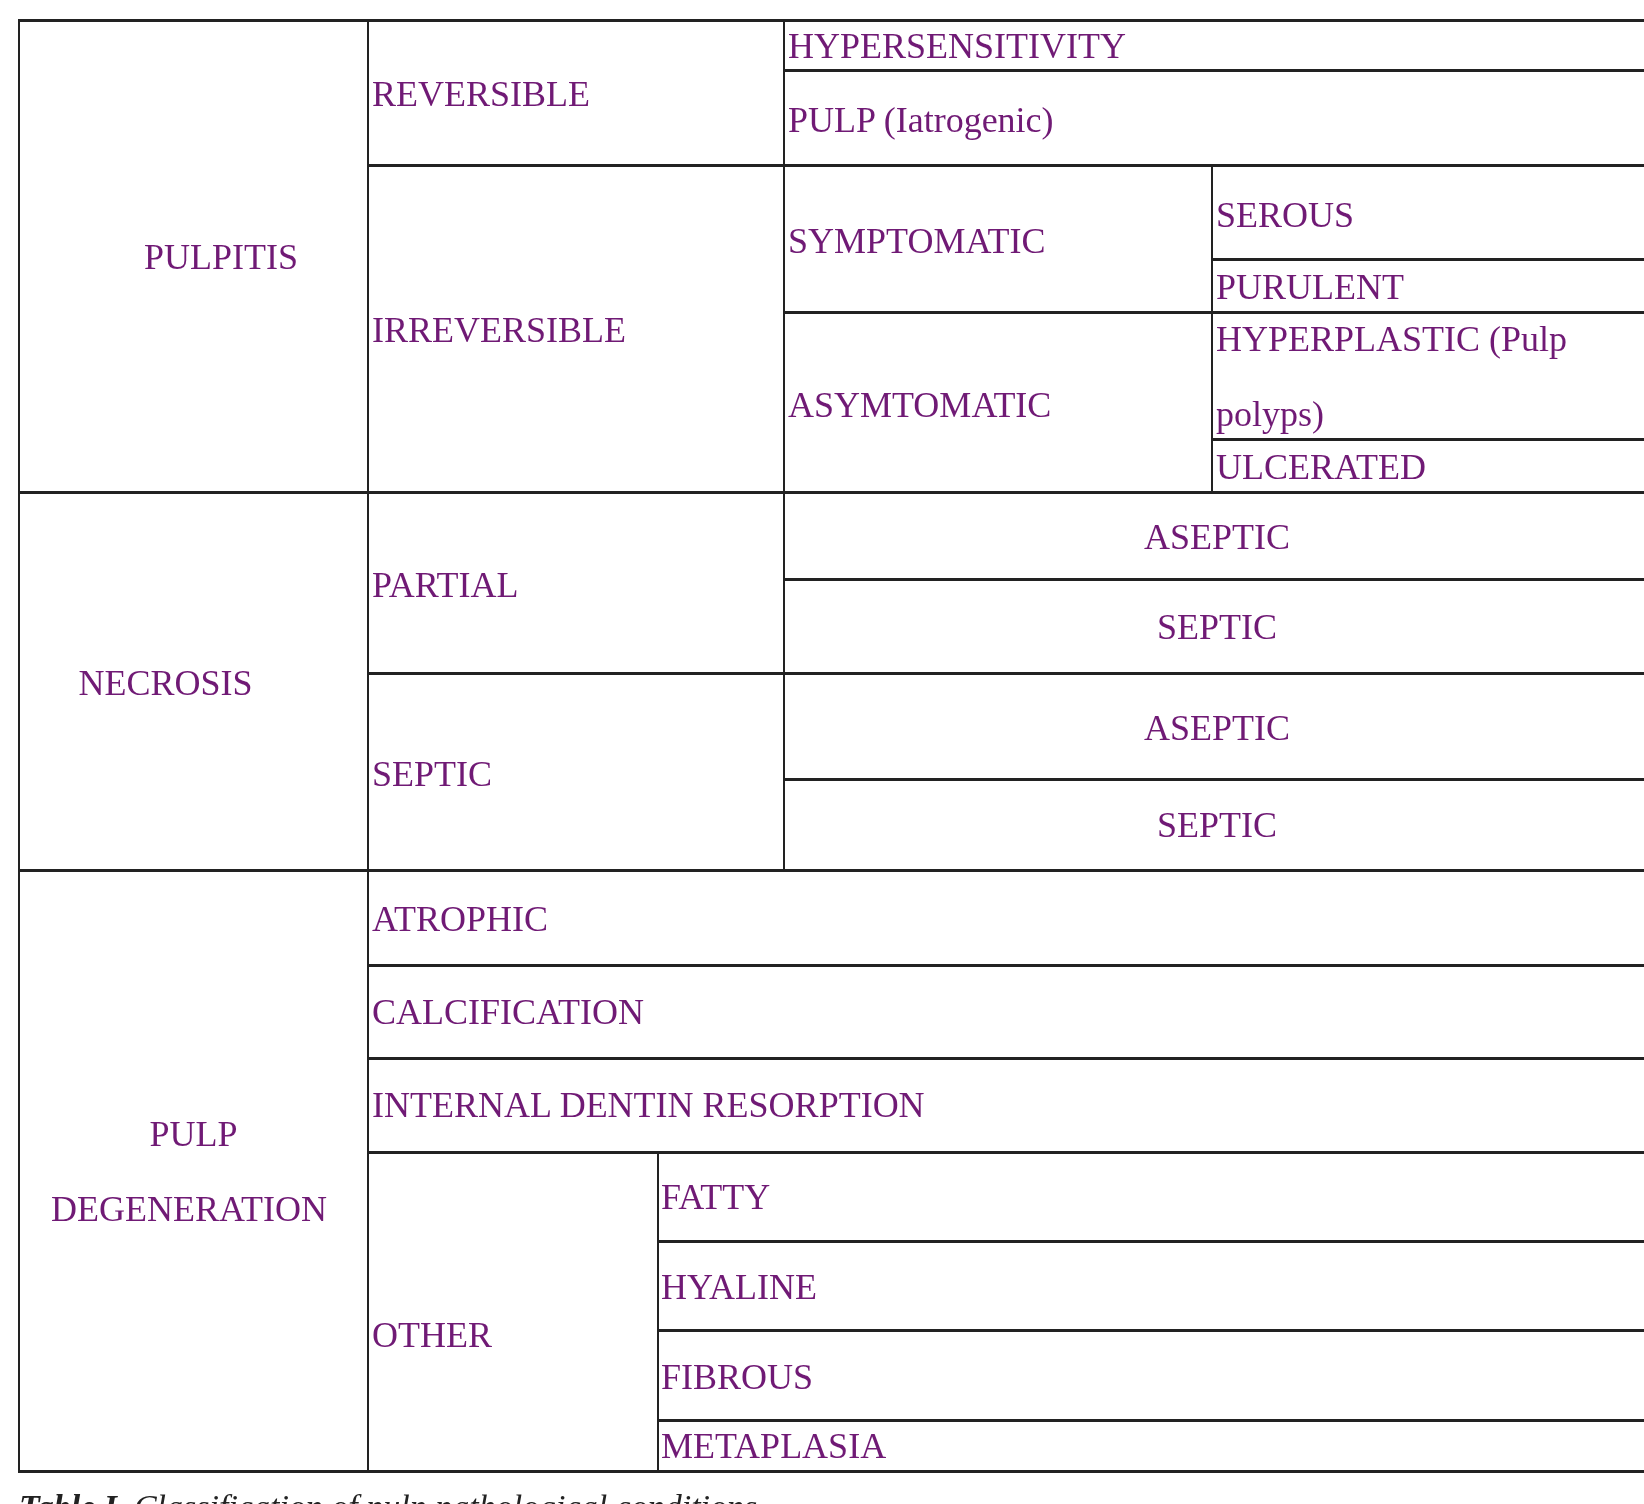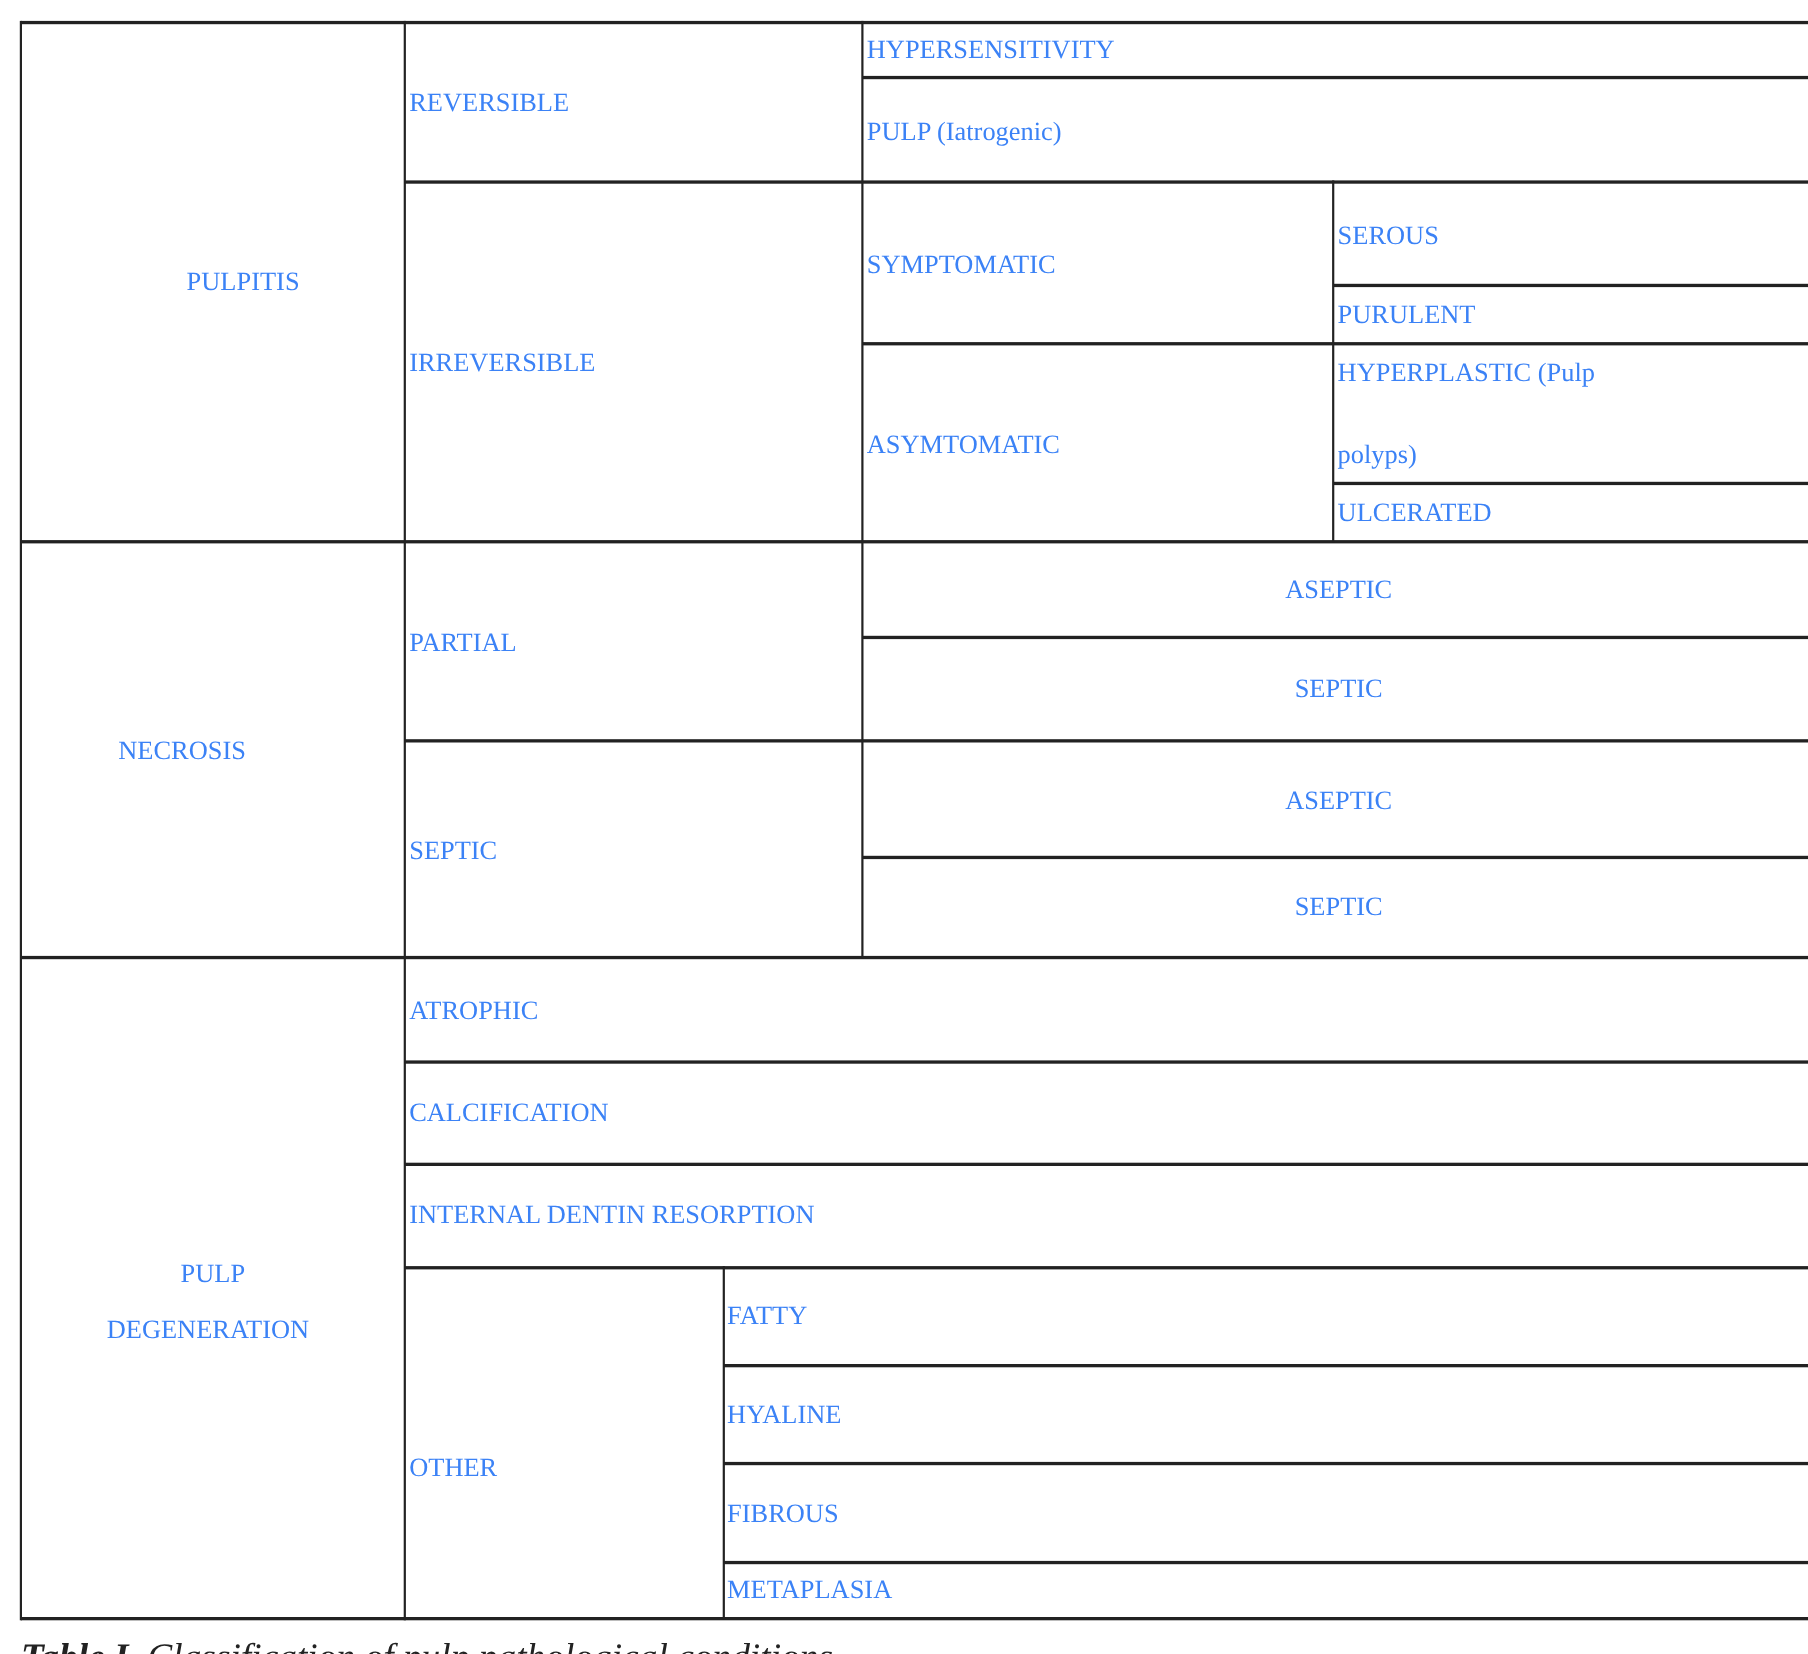--- a/index.html
+++ b/index.html
@@ -1,20 +1,20 @@
 <!DOCTYPE html>
 <html><head>
 <meta charset="utf-8">
 <style>
   html, body { margin: 0; padding: 0; background: #ffffff; }
   body { width: 1644px; height: 1504px; position: relative; overflow: hidden;
          font-family: "Liberation Serif", "DejaVu Serif", serif; color: #222; }
   .hl { position: absolute; height: 3px; background: #222; }
   .vl { position: absolute; width: 2px; background: #222; }
-  .t { position: absolute; font-size: 24px; line-height: 38px; white-space: nowrap; color: #3b82f6; }
+  .t { position: absolute; font-size: 36px; line-height: 38px; white-space: nowrap; color: #701a75; }
   .c { text-align: center; }
   .cap { position: absolute; left: 19px; top: 1488px; font-size: 34px; font-style: italic; white-space: nowrap; color: #222; }
   .cap b { font-weight: bold; }
 </style>
 </head>
 <body>
 
 <div>
 
   <div class="hl" style="left:19px; top:19px; width:1625px;"></div>
@@ -56,21 +56,21 @@
   <div class="t" style="left:1216px; top:448px;">ULCERATED</div>
 
   <div class="t c" style="left:19px; width:293px; top:664px;">NECROSIS</div>
   <div class="t" style="left:372px; top:566px;">PARTIAL</div>
   <div class="t c" style="left:784px; width:866px; top:518px;">ASEPTIC</div>
   <div class="t c" style="left:784px; width:866px; top:608px;">SEPTIC</div>
   <div class="t" style="left:372px; top:755px;">SEPTIC</div>
   <div class="t c" style="left:784px; width:866px; top:709px;">ASEPTIC</div>
   <div class="t c" style="left:784px; width:866px; top:806px;">SEPTIC</div>
 
-  <div class="t c" style="left:19px; width:349px; top:1115px;margin-top:24px;">PULP</div>
+  <div class="t c" style="left:19px; width:349px; top:1115px;">PULP</div>
   <div class="t c" style="left:19px; width:340px; top:1190px;">DEGENERATION</div>
   <div class="t" style="left:372px; top:900px;">ATROPHIC</div>
   <div class="t" style="left:372px; top:993px;">CALCIFICATION</div>
   <div class="t" style="left:372px; top:1086px;">INTERNAL DENTIN RESORPTION</div>
   <div class="t" style="left:372px; top:1276px;margin-top:40px;">OTHER</div>
   <div class="t" style="left:661px; top:1178px;">FATTY</div>
   <div class="t" style="left:661px; top:1268px;">HYALINE</div>
   <div class="t" style="left:661px; top:1358px;">FIBROUS</div>
   <div class="t" style="left:661px; top:1427px;">METAPLASIA</div>
 </div>

